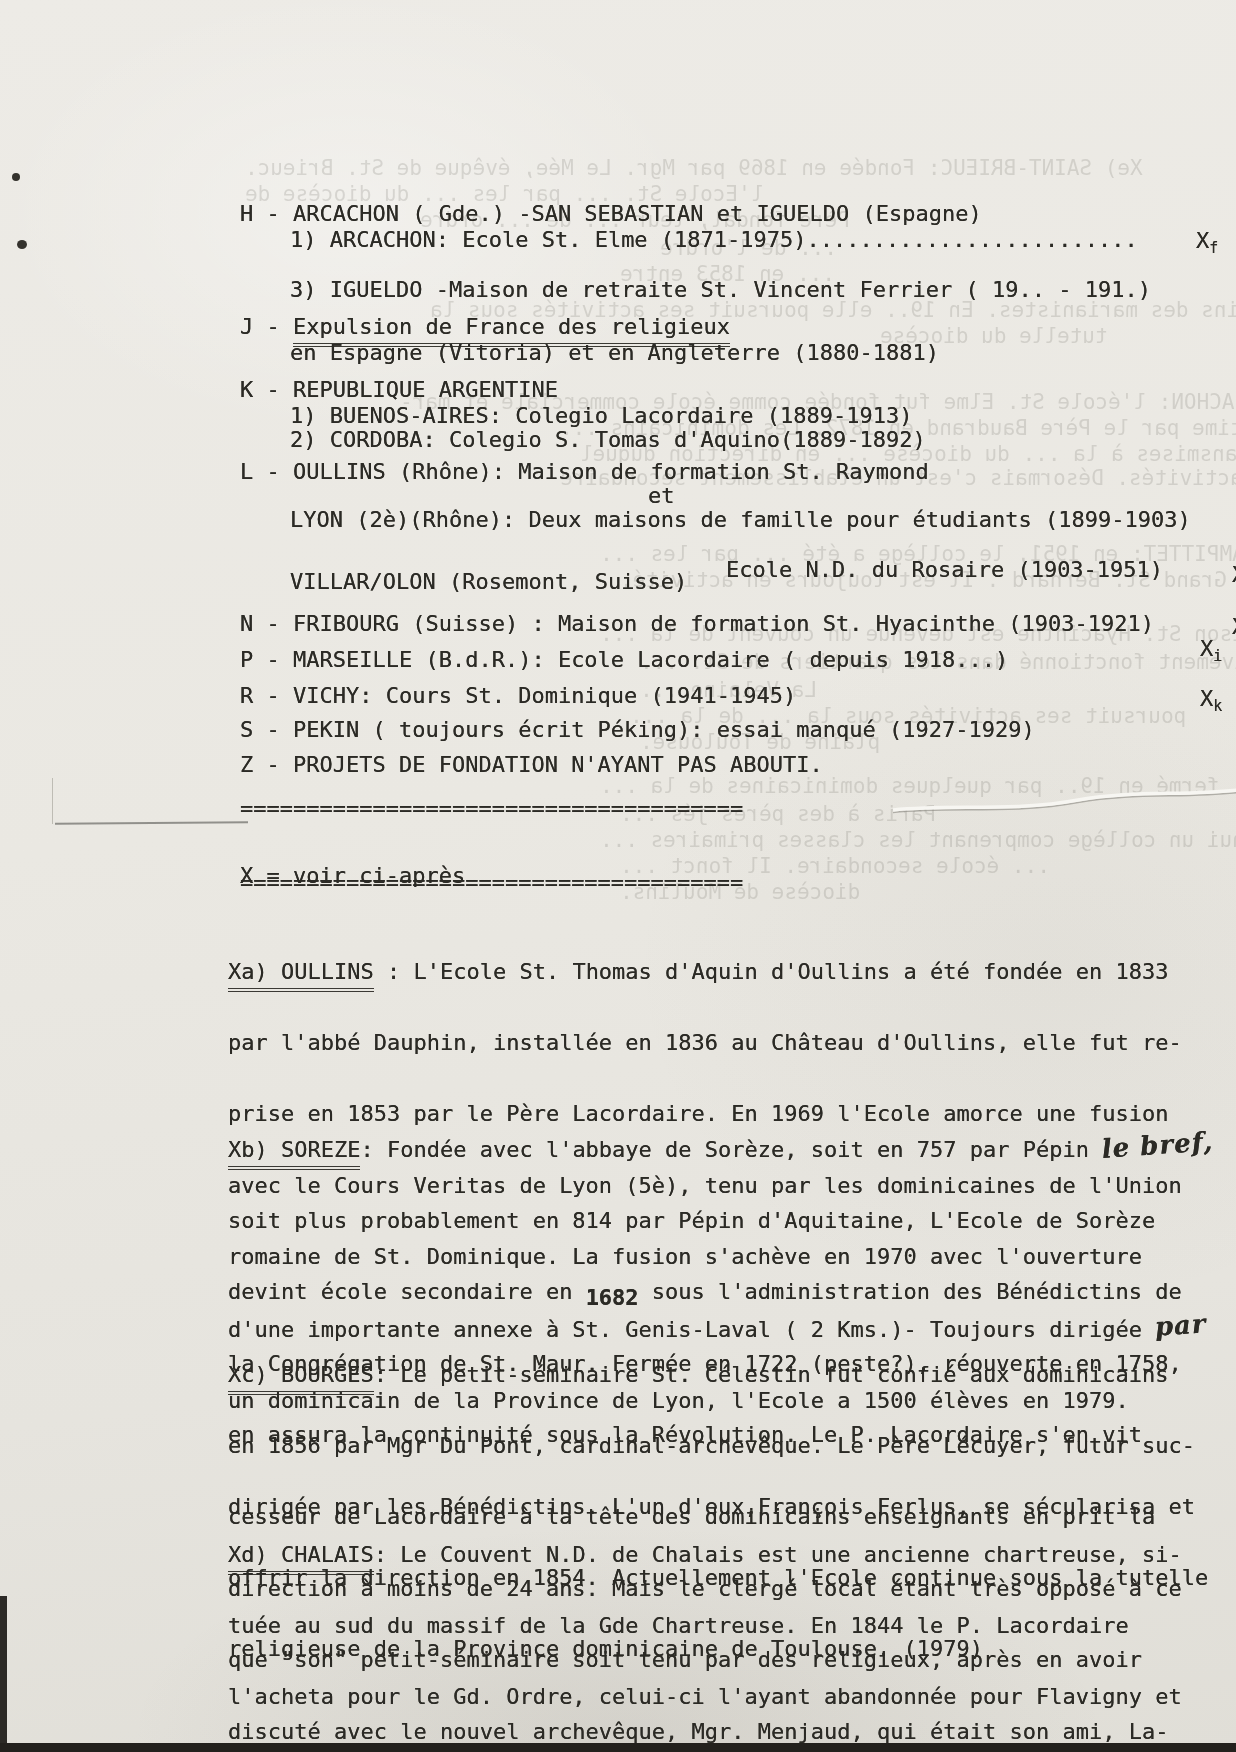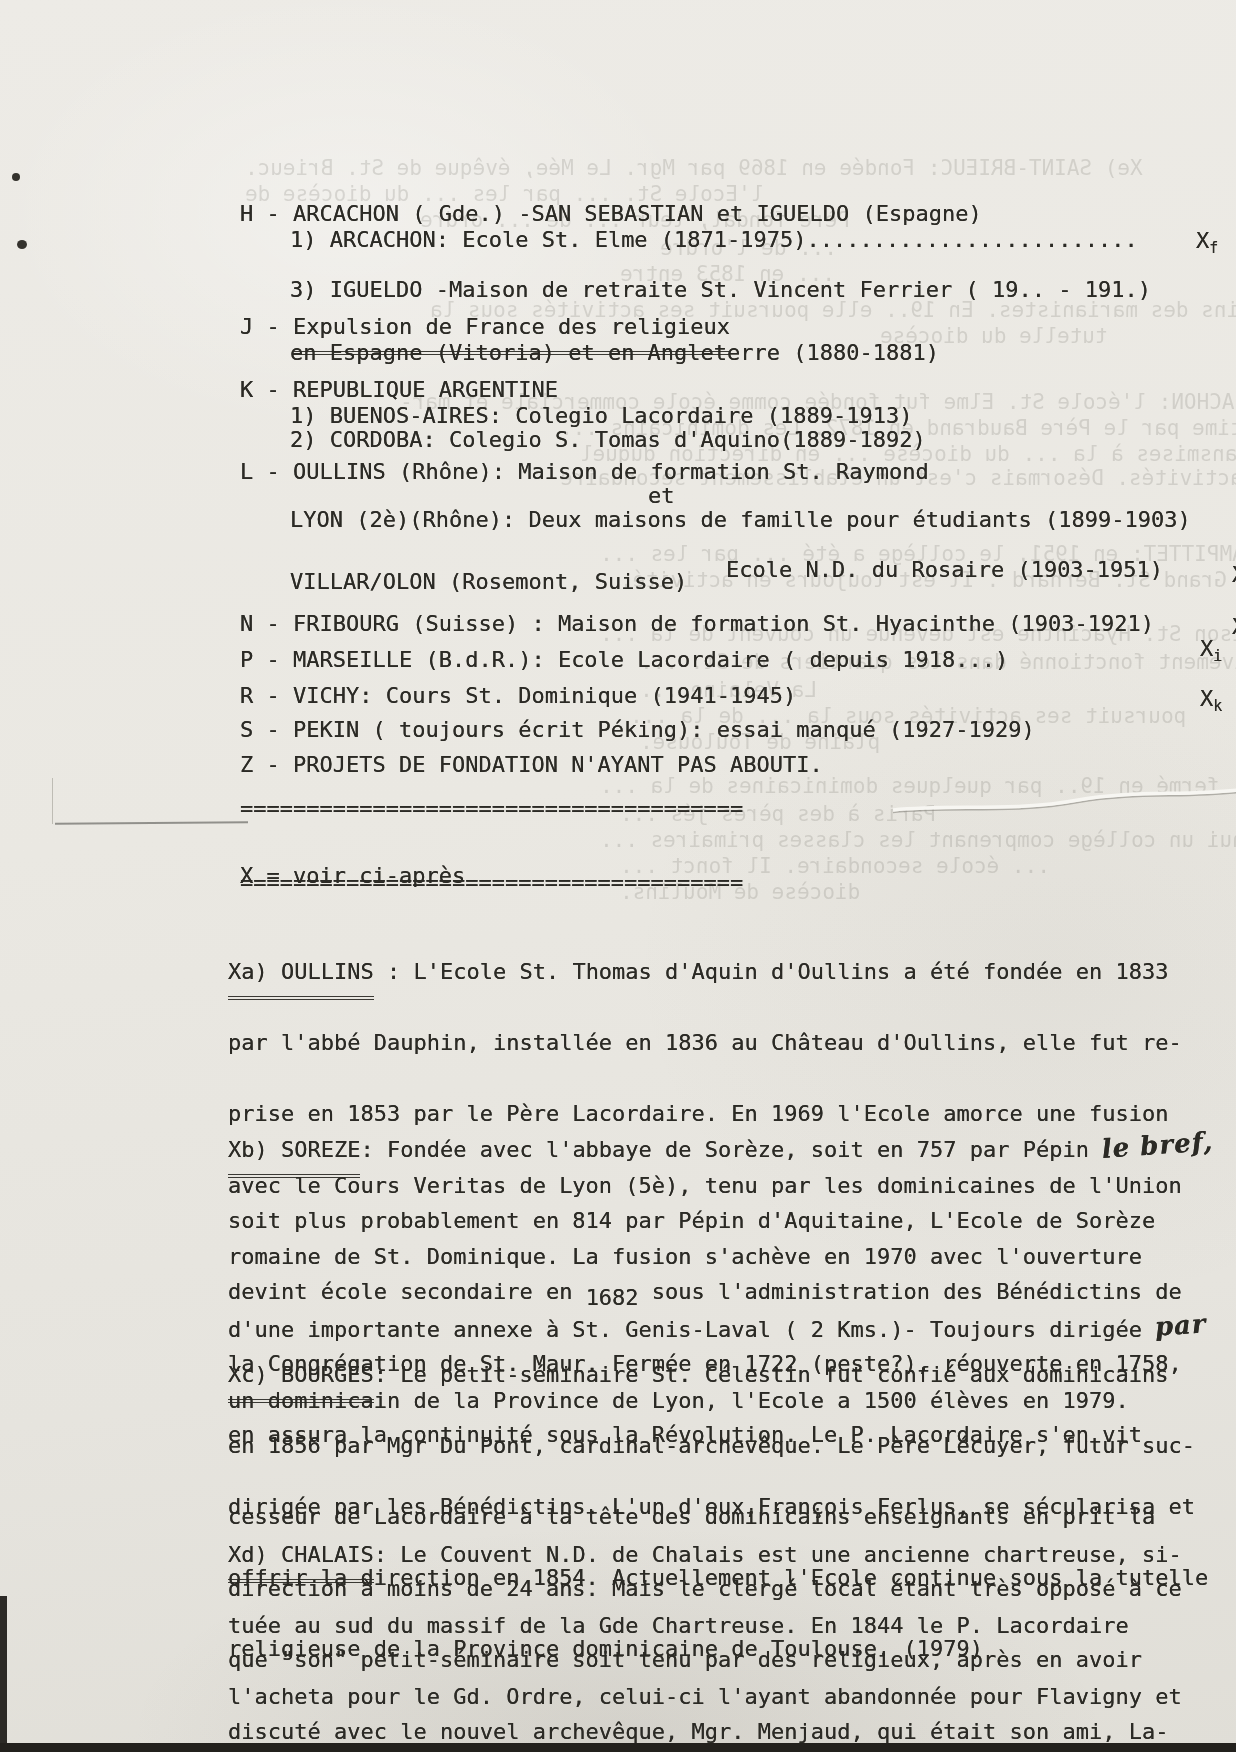--- a/index.html
+++ b/index.html
@@ -13,28 +13,28 @@
     background:
       radial-gradient(ellipse 500px 320px at 28% 12%, rgba(255,255,255,.30), rgba(255,255,255,0) 70%),
       radial-gradient(ellipse 600px 500px at 85% 55%, rgba(120,115,100,.06), rgba(120,115,100,0) 70%),
       radial-gradient(ellipse 700px 300px at 50% 99%, rgba(90,85,75,.10), rgba(90,85,75,0) 70%);
   }
   .t{position:absolute;white-space:pre;font-size:22px;line-height:24px;
      text-shadow:0 0 .6px rgba(43,42,37,.85);}
   .para{position:absolute;white-space:pre;font-size:22px;line-height:23.8px;
      text-shadow:0 0 .6px rgba(43,42,37,.85);}
   .pline{white-space:pre;}
-  .u-head{border-bottom:4px double rgba(43,42,37,.92);padding-bottom:12px;}
+  .u-head{border-bottom:4px double rgba(43,42,37,.92);padding-bottom:4px;}
   .xmark{position:absolute;font-size:22px;white-space:pre;
      text-shadow:0 0 .6px rgba(43,42,37,.85);margin-left:36px;}
   .xmark sub{font-size:15px;line-height:0;}
   .hw{font-family:"DejaVu Serif",serif;font-style:italic;font-weight:700;
      font-size:26px;letter-spacing:1px;display:inline-block;
      transform:rotate(-4deg) translateY(-3px);}
-  .low{position:relative;top:6px;}
+  .low{position:relative;top:6px;font-weight:bold;}
   .ghost{position:absolute;white-space:pre;font-size:21px;color:#6d6b63;
      opacity:.20;transform:scaleX(-1);}
   .speck{position:absolute;background:#34322d;border-radius:50%;}
   .pencil-line{position:absolute;height:2px;background:#6b6b66;opacity:.7;
      transform:rotate(-.4deg);}
   .crease-v{position:absolute;width:1px;background:#a09e96;opacity:.6;}
   .tear{position:absolute;left:893px;top:782px;}
   .edge-bottom{position:absolute;left:0;right:0;bottom:0;height:9px;background:#23211d;}
   .edge-left{position:absolute;left:0;width:7px;top:1596px;bottom:0;background:#2c2a26;}
 </style>

